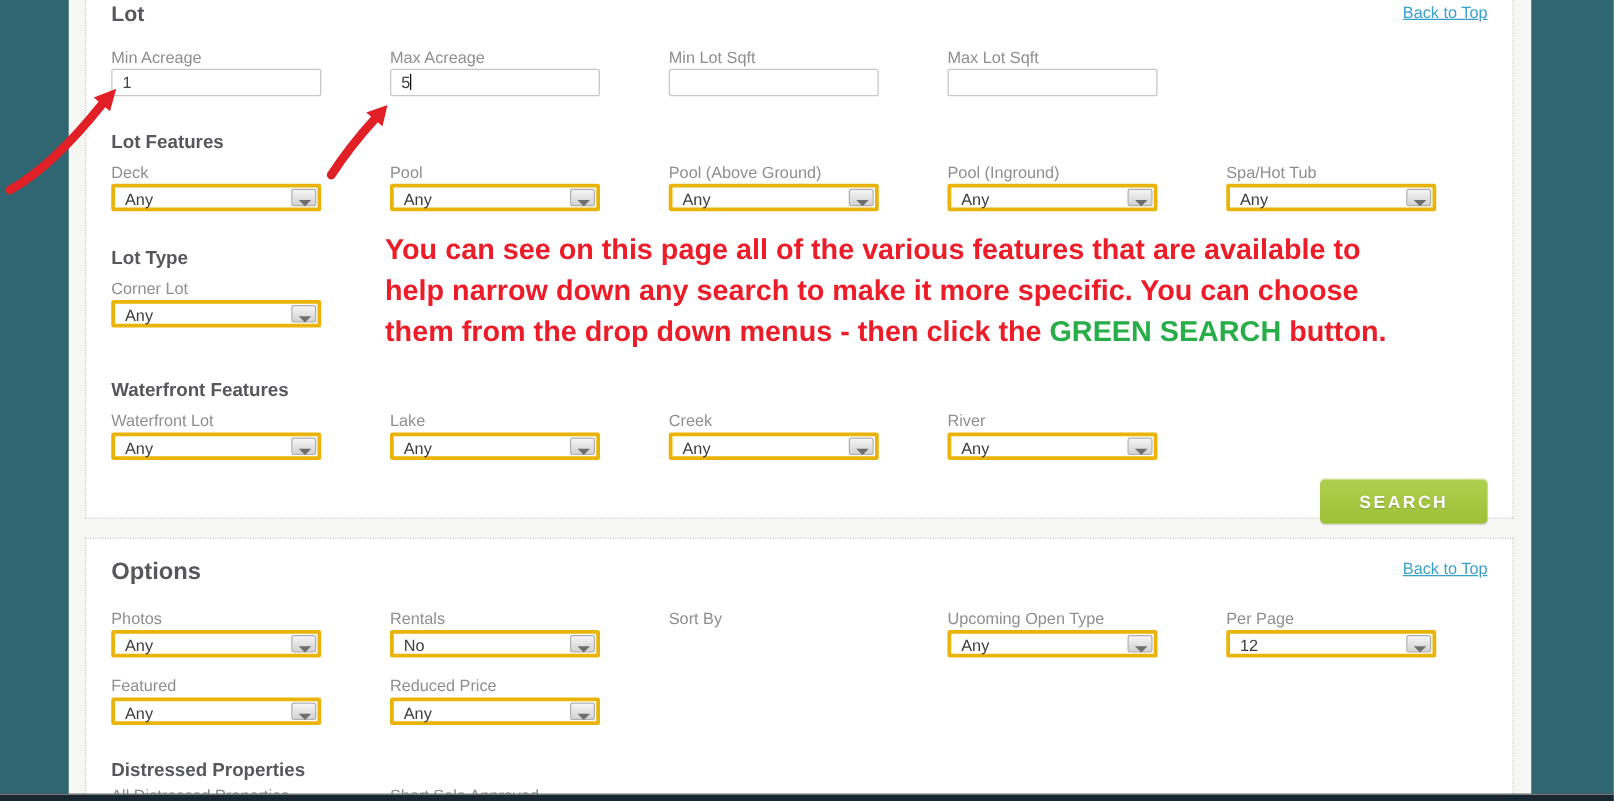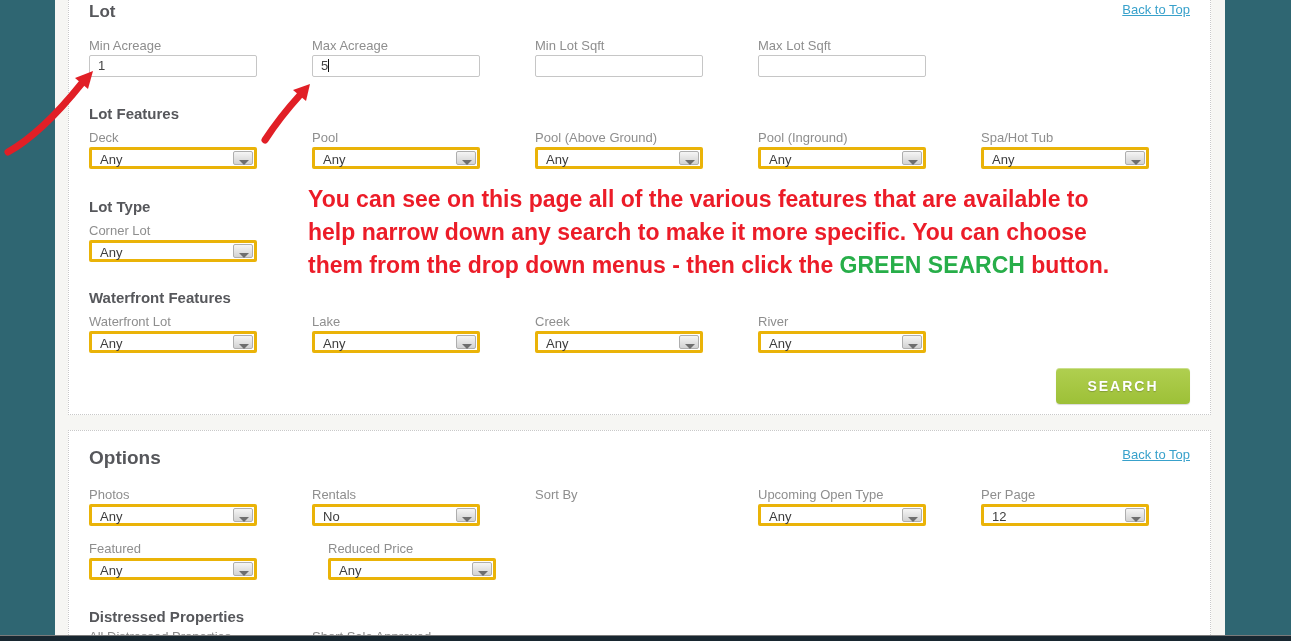--- a/index.html
+++ b/index.html
@@ -55,21 +55,21 @@
     content:""; position:absolute; left:5px; top:8px;
     border-left:5px solid transparent; border-right:5px solid transparent;
     border-top:5px solid #6e6e6e;
   }
 
   .row-acreage  { margin-top:16px; }
   .hd-features  { margin-top:28px; }
   .row-features { margin-top:7px; }
   .hd-lottype   { margin-top:29px; }
   .row-lottype  { margin-top:7px; }
-  .hd-water     { margin-top:27px; }
+  .hd-water     { margin-top:42px; }
   .row-water    { margin-top:7px; }
   .row-search   { margin-top:15px; display:flex; justify-content:flex-end; }
 
   .search-btn {
     width:134px; height:36px; border:none; border-radius:4px; cursor:pointer;
     background:linear-gradient(#b0cf50,#9dc037);
     box-shadow:inset 0 1px 0 rgba(255,255,255,.35), 0 1px 1px rgba(0,0,0,.15);
     color:#fff; font-family:"Liberation Sans", sans-serif;
     font-size:14px; font-weight:bold; letter-spacing:2px;
     text-shadow:0 1px 1px rgba(0,0,0,.2);
@@ -82,21 +82,21 @@
   }
   .annotation .green { color:#27ae49; }
 
   .arrows { position:absolute; left:0; top:55px; width:340px; height:160px; z-index:4; pointer-events:none; }
 
   .opt-head     { padding-top:16px; display:flex; justify-content:space-between; align-items:flex-start; }
   .row-opt1-lbl { margin-top:18px; }
   .hd-distressed{ margin-top:28px; }
   .row-distress { margin-top:3px; display:flex; }
   .row-distress .field-label { color:#8a8a8a; }
-  .row-opt2     { margin-top:15px;gap:16px; }
+  .row-opt2     { margin-top:15px; }
 
   .bottom-bar {
     position:absolute; left:0; right:0; bottom:0; height:6px;
     background:#182730; border-top:1px solid #7a7a7a; z-index:10;
   }
 </style>
 </head>
 <body>
 
 <div class="page-bg"></div>

